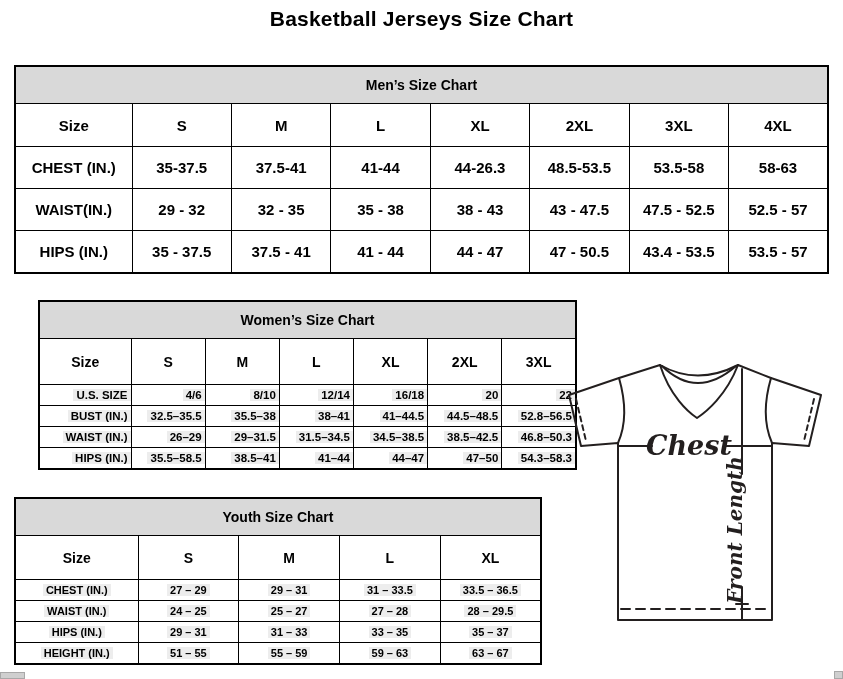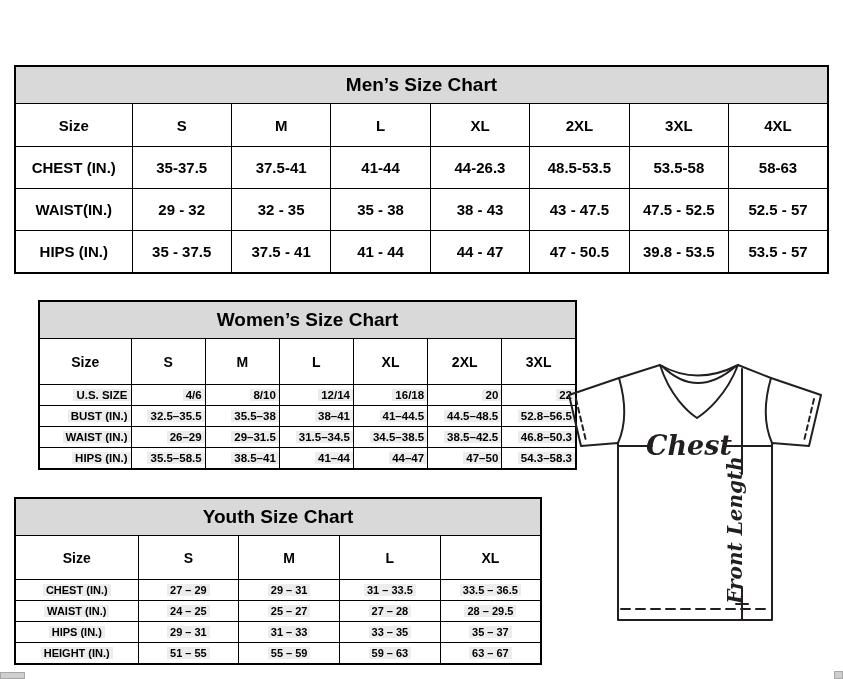--- a/index.html
+++ b/index.html
@@ -8,21 +8,21 @@
   #page-title{position:absolute;left:0;top:7px;width:100%;text-align:center;
         font-size:21px;font-weight:bold;letter-spacing:0.2px;}
   .tbl-wrap{position:absolute;}
   #mens-wrap{left:14px;top:65px;width:815px;}
   #womens-wrap{left:14px;top:300px;width:539px;padding-left:24px;}
   #youth-wrap{left:14px;top:497px;width:528px;}
   table.size-table{border-collapse:collapse;table-layout:fixed;width:100%;
         border:2px solid #000;}
   table.size-table td,table.size-table th{border:1px solid #000;text-align:center;
         vertical-align:middle;padding:0;font-weight:bold;overflow:hidden;white-space:nowrap;}
-  td.band{background:#d9d9d9;font-size:19px;height:36px;}
+  td.band{background:#d9d9d9;font-size:14px;height:36px;}
   
   #mens-wrap th{height:42px;font-size:15px;}
   #mens-wrap td.cell,#mens-wrap td.lab{height:41px;font-size:15px;}
   
   #womens-wrap th{height:45px;font-size:14px;}
   #womens-wrap td.cell,#womens-wrap td.lab{height:20px;font-size:11.5px;text-align:right;}
   
   #youth-wrap th{height:43px;font-size:14px;}
   #youth-wrap td.cell,#youth-wrap td.lab{height:20px;font-size:11px;}
   .hl{background:#ededed;padding:0 3px;}
@@ -33,20 +33,21 @@
   
   .sb-frag{position:absolute;background:#cfcfcf;border:1px solid #a8a8a8;box-sizing:border-box;}
   #sb-left{left:0;top:672px;width:25px;height:7px;}
   #sb-right{left:834px;top:671px;width:9px;height:8px;}
 </style>
 </head>
 <body>
 
 <div id="page">
 
+  <div id="page-title">Basketball Jerseys Size Chart</div>
 
   <div id="mens-wrap" class="tbl-wrap">
       <table class="size-table">
         <colgroup>
           <col style="width: 117px;">
           <col>
           <col>
           <col>
           <col>
           <col>
@@ -87,21 +88,21 @@
             <td class="cell">47.5 - 52.5</td>
             <td class="cell">52.5 - 57</td>
           </tr>
           <tr>
             <td class="lab">HIPS (IN.)</td>
             <td class="cell">35 - 37.5</td>
             <td class="cell">37.5 - 41</td>
             <td class="cell">41 - 44</td>
             <td class="cell">44 - 47</td>
             <td class="cell">47 - 50.5</td>
-            <td class="cell">39.8 - 53.5</td>
+            <td class="cell">43.4 - 53.5</td>
             <td class="cell">53.5 - 57</td>
           </tr>
         </tbody>
       </table>
     </div>
 
   <div id="womens-wrap" class="tbl-wrap">
       <table class="size-table">
         <colgroup>
           <col style="width: 92px;">

